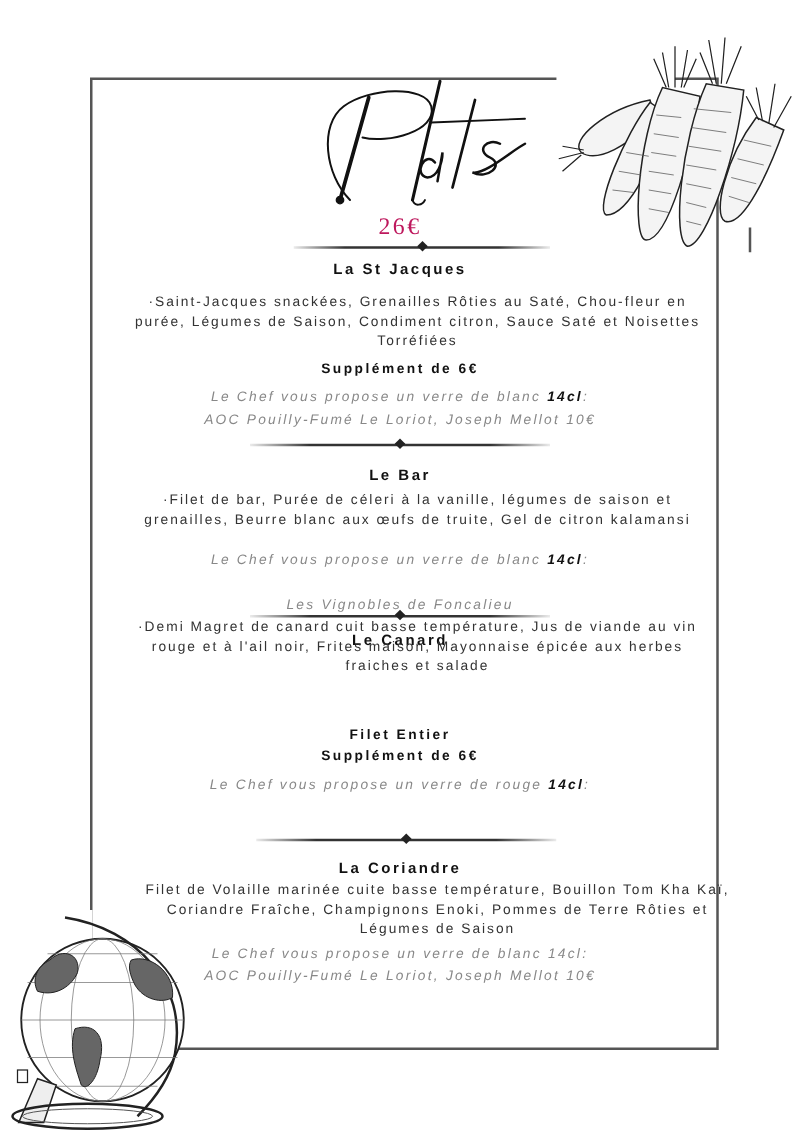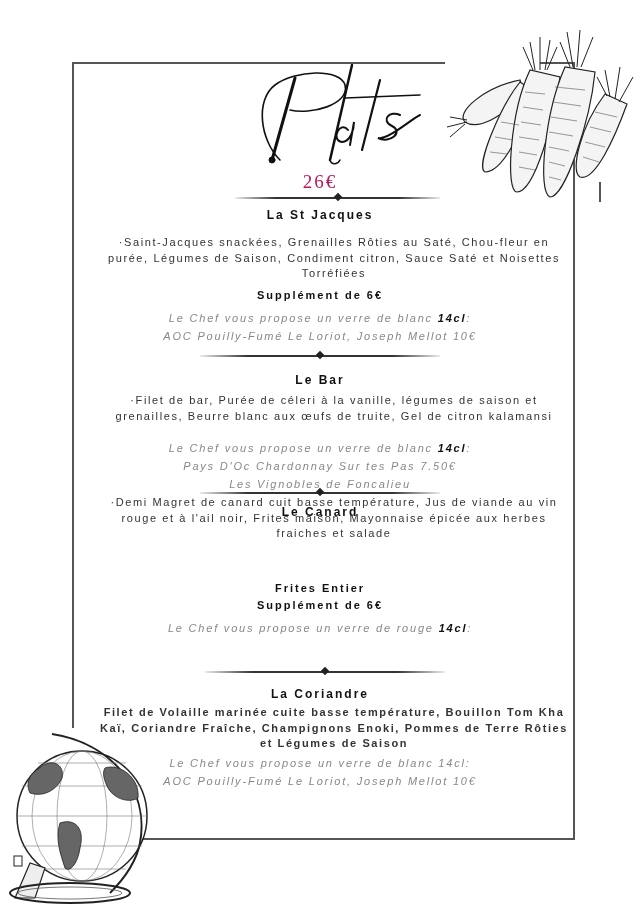--- a/index.html
+++ b/index.html
@@ -53,44 +53,44 @@
 
 <div class="divider" style="left:200px; width:240px; top:351px;">
     <div class="line"></div>
     <div class="diamond"></div>
   </div>
 
 <div class="heading" style="top:373px;">Le Bar</div>
 <div class="desc" style="top:393px; left:82px; width:476px;">·Filet de bar, Purée de céleri à la vanille, légumes de saison et grenailles, Beurre blanc aux œufs de truite, Gel de citron kalamansi</div>
 <div class="wine" style="top:439px;">
   <span>Le Chef vous propose un verre de blanc </span><b>14cl</b><span>:</span><br>
-  <span>Pays D'Oc Chardonnay Sur tes Pas 7.50€</span><br>
+  <br>
   <span>Les Vignobles de Foncalieu</span>
 </div>
 
 <div class="divider" style="left:200px; width:240px; top:488px;">
     <div class="line"></div>
     <div class="diamond"></div>
   </div>
 
 <div class="heading" style="top:505px;">Le Canard</div>
 <div class="desc" style="top:495px;">·Demi Magret de canard cuit basse température, Jus de viande au vin rouge et à l'ail noir, Frites maison, Mayonnaise épicée aux herbes fraiches et salade</div>
-<div class="heading" style="top:582px; font-size:11px;">Frites Entier</div>
+<div class="heading" style="top:582px; font-size:11px;">Filet Entier</div>
 <div class="heading" style="top:599px; font-size:11px;">Supplément de 6€</div>
 <div class="wine" style="top:619px;font-style:italic;">
   <span>Le Chef vous propose un verre de rouge </span><b>14cl</b><span>:</span><br>
 </div>
 
 <div class="divider" style="left:205px; width:240px; top:667px;">
     <div class="line"></div>
     <div class="diamond"></div>
   </div>
 
 <div class="heading" style="top:687px;">La Coriandre</div>
-<div class="desc" style="top:705px; left:82px; width:476px;font-weight:bold;">Filet de Volaille marinée cuite basse température, Bouillon Tom Kha Kaï, Coriandre Fraîche, Champignons Enoki, Pommes de Terre Rôties et Légumes de Saison</div>
+<div class="desc" style="top:705px; left:98px; width:476px;">Filet de Volaille marinée cuite basse température, Bouillon Tom Kha Kaï, Coriandre Fraîche, Champignons Enoki, Pommes de Terre Rôties et Légumes de Saison</div>
 <div class="wine" style="top:754px;">
   <span>Le Chef vous propose un verre de blanc 14cl:</span><br>
   <span>AOC Pouilly-Fumé Le Loriot, Joseph Mellot 10€</span>
 </div>
 
 <svg class="illus" style="left:445px; top:22px; width:195px; height:180px;" viewBox="0 0 195 180" xmlns="http://www.w3.org/2000/svg">
   <rect x="0" y="34" width="95" height="12" fill="#fff"></rect>
   <g fill="#f4f4f4" stroke="#222" stroke-width="1.2">
     <path d="M20 100 C 10 90, 40 65, 75 58 L 80 75 C 60 90, 35 110, 20 100 Z"></path>
     <path d="M40 150 C 30 145, 55 85, 75 60 L 90 70 C 80 100, 60 150, 40 150 Z"></path>

